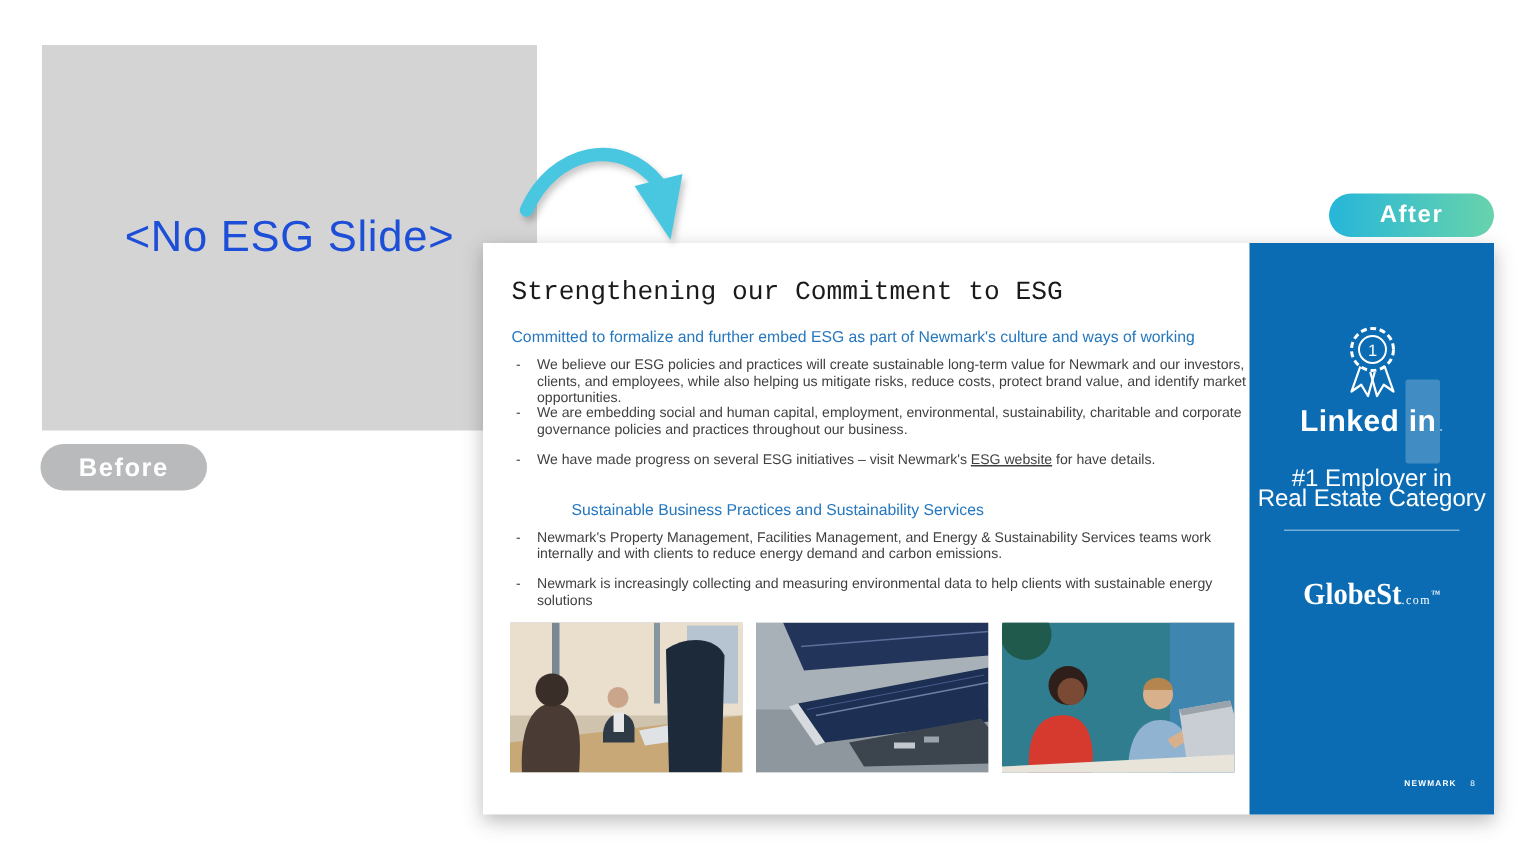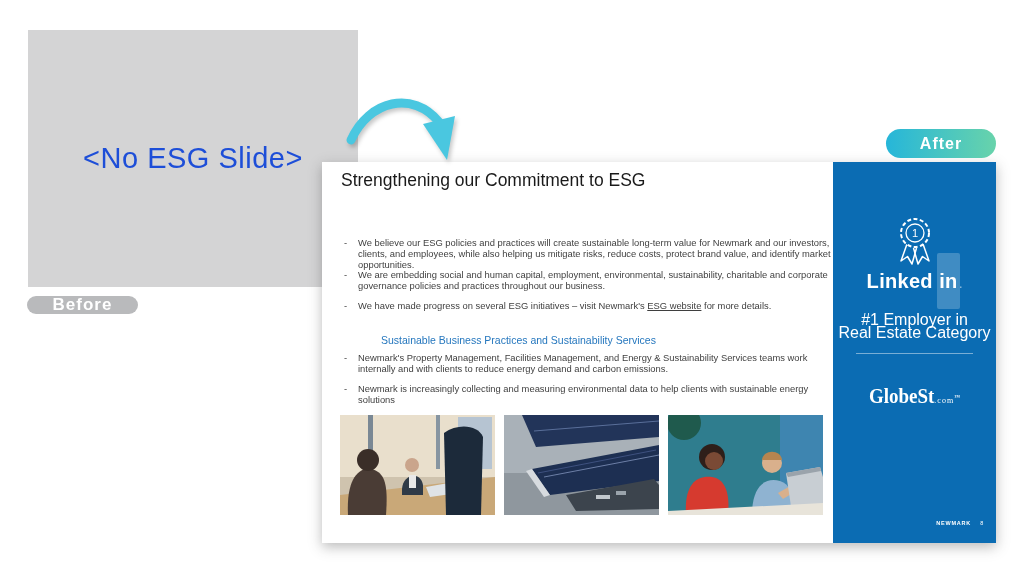--- a/index.html
+++ b/index.html
@@ -17,37 +17,37 @@
     background:#d4d4d5;
     display:flex; align-items:center; justify-content:center;
     z-index:1;
   }
   .gray-box span { font-size:29px; color:#1d4ed8; letter-spacing:0.5px; }
 
   .pill {
     position:absolute; display:flex; align-items:center; justify-content:center;
     color:#ffffff; font-weight:bold; letter-spacing:1px; border-radius:16px;
   }
-  .before-pill { left:27px; top:296px; width:111px; height:18px; background:#b9babc; font-size:17px; }
+  .before-pill { left:27px; top:296px; width:111px; height:31px; background:#b9babc; font-size:17px; }
   .after-pill  { left:886px; top:129px; width:110px; height:29px; font-size:16px;
                  background:linear-gradient(90deg,#26b6d9 0%,#68d3ab 100%); z-index:3; }
 
   
   .arrow-svg { position:absolute; left:343px; top:92px; z-index:5;
                filter:drop-shadow(2px 3px 2px rgba(0,0,0,0.22)); }
 
   
   .slide {
     position:absolute; left:322px; top:162px; width:674px; height:381px;
     background:#ffffff; z-index:2;
     box-shadow:0 4px 12px rgba(60,60,60,0.35);
   }
   .slide-title {
-    position:absolute; left:19px; top:8px;
-    font-family:Liberation Sans, sans-serif; font-weight:400;
+    position:absolute; left:19px; top:23px;
+    font-family:Liberation Mono, monospace; font-weight:400;
     font-size:17.5px; color:#1a1a1a;
   }
   .blue-heading {
     position:absolute; left:19px; width:480px;
     font-size:10.5px; font-weight:400; color:#2577be;
   }
   .h-sec1 { top:57px; }
   .h-sec2 { top:172px;margin-left:40px; }
 
   .bullet {
@@ -116,32 +116,33 @@
 </svg>
 
 <div class="pill after-pill">
   <span>After</span>
 </div>
 
 <div class="slide">
 
   <div class="slide-title">Strengthening our Commitment to ESG</div>
 
+  <div class="blue-heading h-sec1">Committed to formalize and further embed ESG as part of Newmark's culture and ways of working</div>
 
   <div class="bullet b-s1-0">
     <span class="dash">-</span>
     <span class="btext">We believe our ESG policies and practices will create sustainable long-term value for Newmark and our investors, clients, and employees, while also helping us mitigate risks, reduce costs, protect brand value, and identify market opportunities.</span>
   </div>
   <div class="bullet b-s1-1">
     <span class="dash">-</span>
     <span class="btext">We are embedding social and human capital, employment, environmental, sustainability, charitable and corporate governance policies and practices throughout our business.</span>
   </div>
   <div class="bullet b-s1-2">
     <span class="dash">-</span>
-    <span class="btext"><span>We have made progress on several ESG initiatives – visit Newmark's </span><a class="esg-link">ESG website</a><span> for more details.</span></span>
+    <span class="btext"><span>We have made progress on several ESG initiatives – visit Newmark's </span><a class="esg-link">ESG website</a><span> for have details.</span></span>
   </div>
 
   <div class="blue-heading h-sec2">Sustainable Business Practices and Sustainability Services</div>
 
   <div class="bullet b-s2-0">
     <span class="dash">-</span>
     <span class="btext">Newmark's Property Management, Facilities Management, and Energy &amp; Sustainability Services teams work internally and with clients to reduce energy demand and carbon emissions.</span>
   </div>
   <div class="bullet b-s2-1">
     <span class="dash">-</span>

